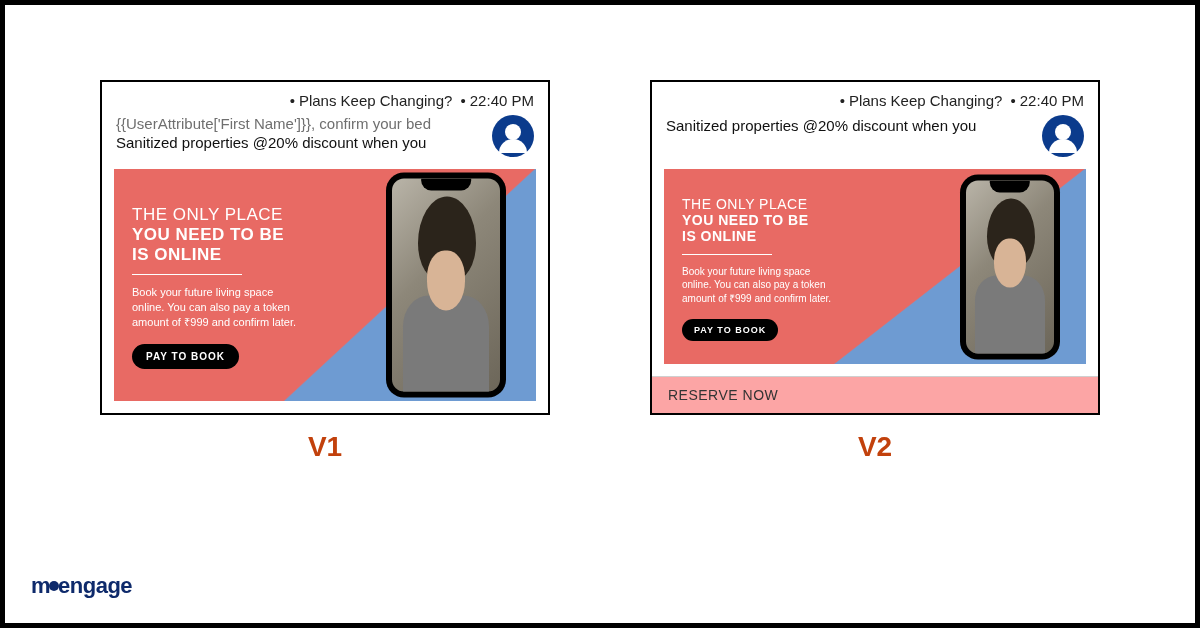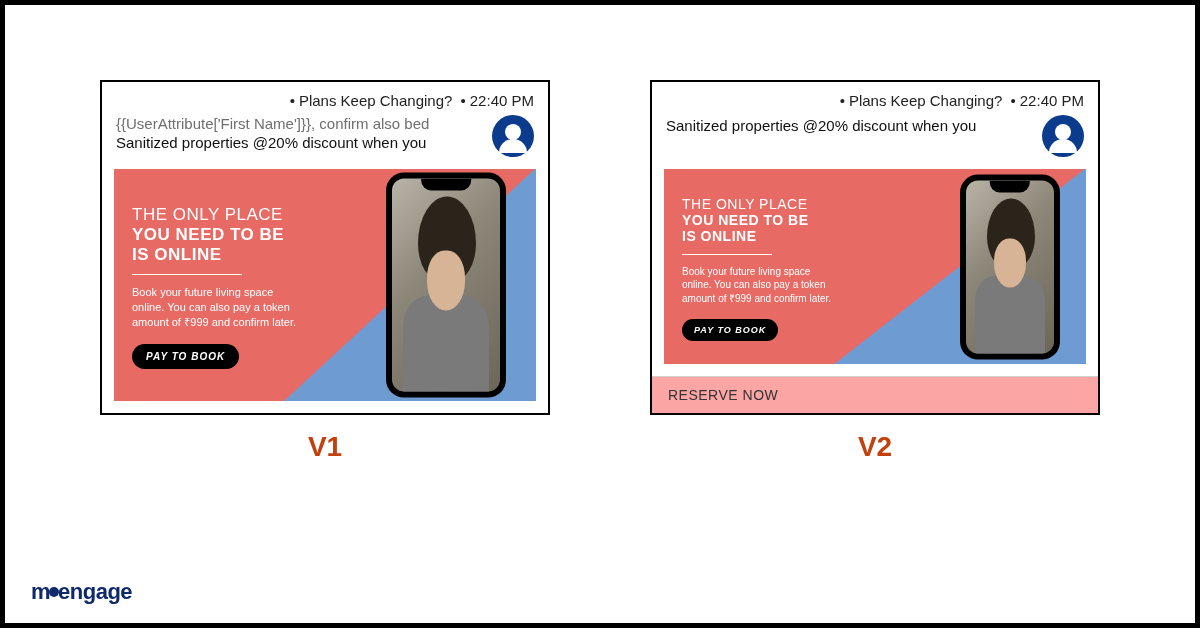--- a/index.html
+++ b/index.html
@@ -130,21 +130,21 @@
     position: relative; z-index: 2;
   }
   .cta {
     margin-top: 14px;
     display: inline-block;
     background: #000; color: #fff;
     font-size: 10px; letter-spacing: 1px;
     padding: 7px 14px; border-radius: 14px;
     font-weight: 700;
     width: fit-content;
-    position: relative; z-index: 2; font-style: italic;
+    position: relative; z-index: 2;
   }
 
   
   .phone {
     position: absolute;
     right: 30px; top: 50%;
     transform: translateY(-50%);
     width: 120px; height: 225px;
     background: #000;
     border-radius: 18px;
@@ -198,21 +198,21 @@
 
   .variant-label {
     margin-top: 16px;
     font-size: 28px;
     font-weight: 800;
     color: #c2410c;
   }
 
   .brand {
     position: absolute;
-    left: 26px; bottom: 18px;
+    left: 26px; bottom: 24px;
     font-size: 22px;
     font-weight: 800;
     color: #0e2a6b;
     letter-spacing: -0.5px;
   }
   .brand .o-dot {
     display: inline-block;
     width: 10px; height: 10px;
     background: #0e2a6b;
     border-radius: 50%;
@@ -228,21 +228,21 @@
 
     <div class="col">
       <div class="card card-v1">
         <div class="notif-top">
           <div class="meta">
             <span class="bullet">•</span><span>Plans Keep Changing?</span>
             <span class="bullet">•</span><span>22:40 PM</span>
           </div>
           <div class="title-row">
             <div class="title-col">
-              <div class="title-line">{{UserAttribute['First Name']}}, confirm also bed</div>
+              <div class="title-line">{{UserAttribute['First Name']}}, confirm your bed</div>
               <div class="body-line">Sanitized properties @20% discount when you</div>
             </div>
             <div class="avatar"></div>
           </div>
         </div>
         <div class="creative creative-v1">
           <div class="triangle"></div>
           <div class="headline">
             <div class="light">THE ONLY PLACE</div>
             <div class="bold">YOU NEED TO BE</div>

